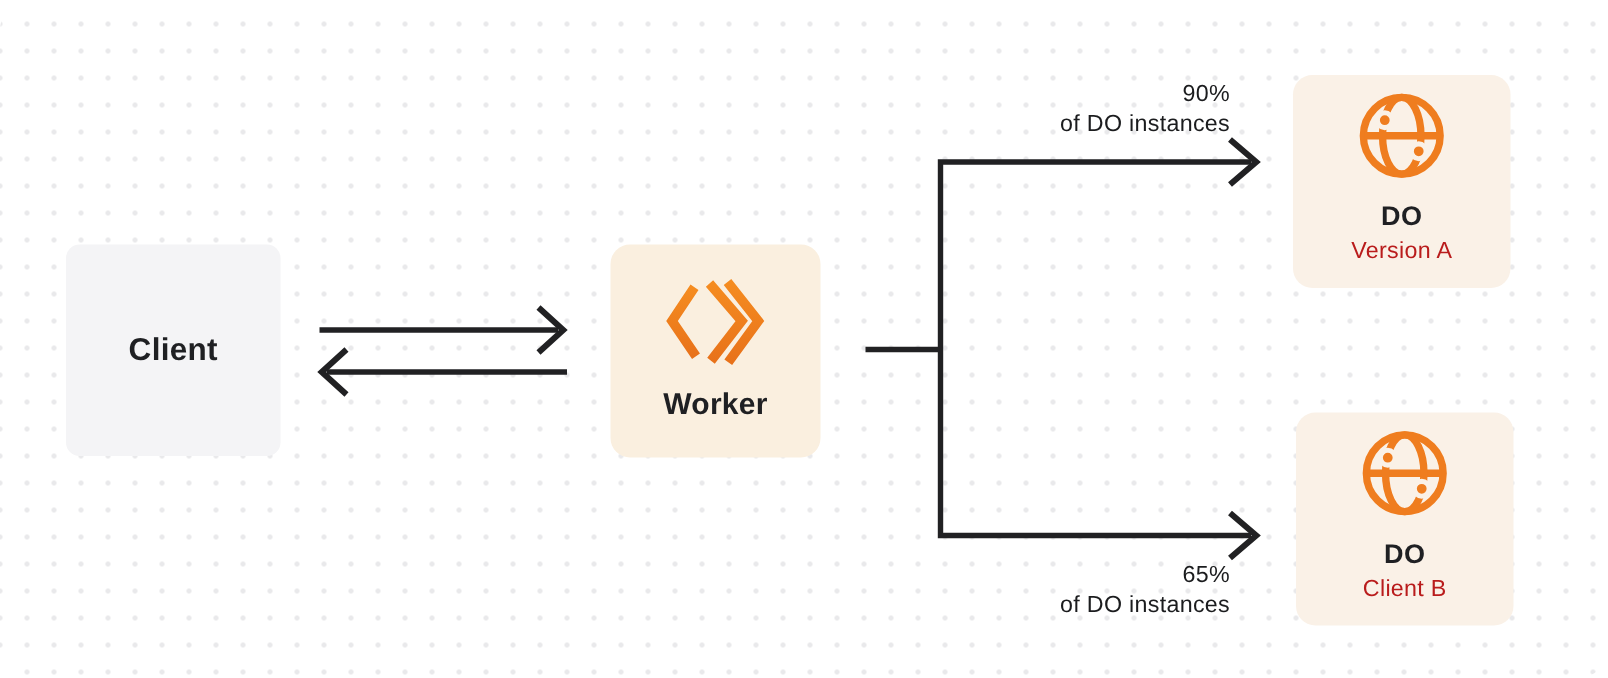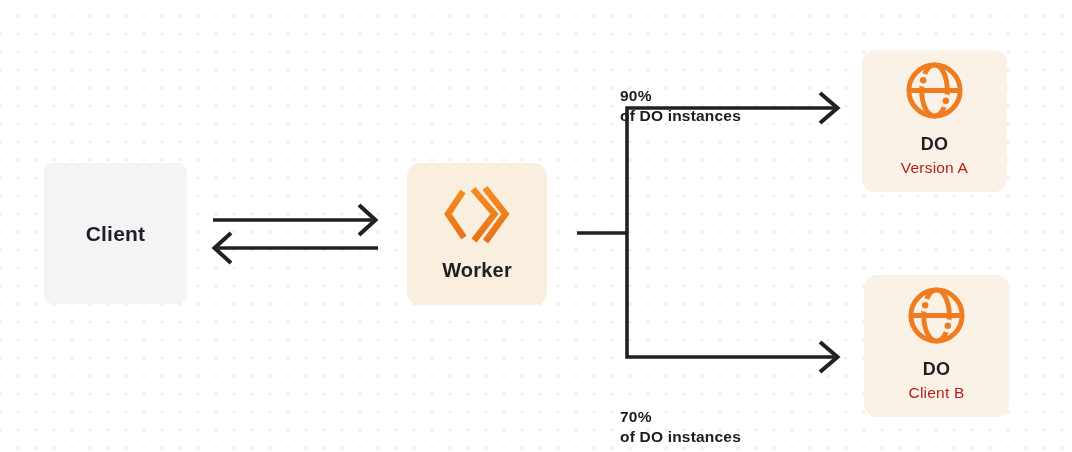--- a/index.html
+++ b/index.html
@@ -37,22 +37,22 @@
     width:145px;height:142px;
     background:#faf1e7;border-radius:13px;
     justify-content:flex-start;padding-top:9px;
   }
   .do-a-node{left:862px;top:50px;}
   .do-b-node{left:864px;top:275px;}
   .do-title{font-size:18px;font-weight:700;margin-top:12px;letter-spacing:.3px;}
   .do-subtitle{font-size:15.5px;font-weight:400;color:#b91c1c;margin-top:4px;letter-spacing:.2px;}
   .flow-label{
     position:absolute;left:620px;width:200px;
-    text-align:left;font-size:15.5px;font-weight:700;
-    line-height:20px;color:#1b1c1e;letter-spacing:.2px;margin-top:33px;
+    text-align:right;font-size:15.5px;font-weight:400;
+    line-height:20px;color:#1b1c1e;letter-spacing:.2px;
   }
   .flow-label-top{top:53px;}
   .flow-label-bottom{top:374px;}
   .icon-svg{display:block;}
 </style>
 </head>
 <body>
 
 <div class="canvas">
 
@@ -93,21 +93,21 @@
     </span>
     <span class="node-label">Worker</span>
   </div>
 
   <div class="flow-label flow-label-top">
     <div>90%</div>
     <div>of DO instances</div>
   </div>
 
   <div class="flow-label flow-label-bottom">
-    <div>70%</div>
+    <div>65%</div>
     <div>of DO instances</div>
   </div>
 
   <div class="node do-node do-a-node">
     <span>
       <svg class="icon-svg" width="63" height="63" viewBox="0 0 64 64" aria-hidden="true">
         <g fill="none" stroke="#EF7D1F" stroke-width="5">
           <circle cx="32" cy="32" r="26"></circle>
           <path d="M7,32 H57"></path>
           <ellipse cx="32" cy="32" rx="13" ry="26"></ellipse>

